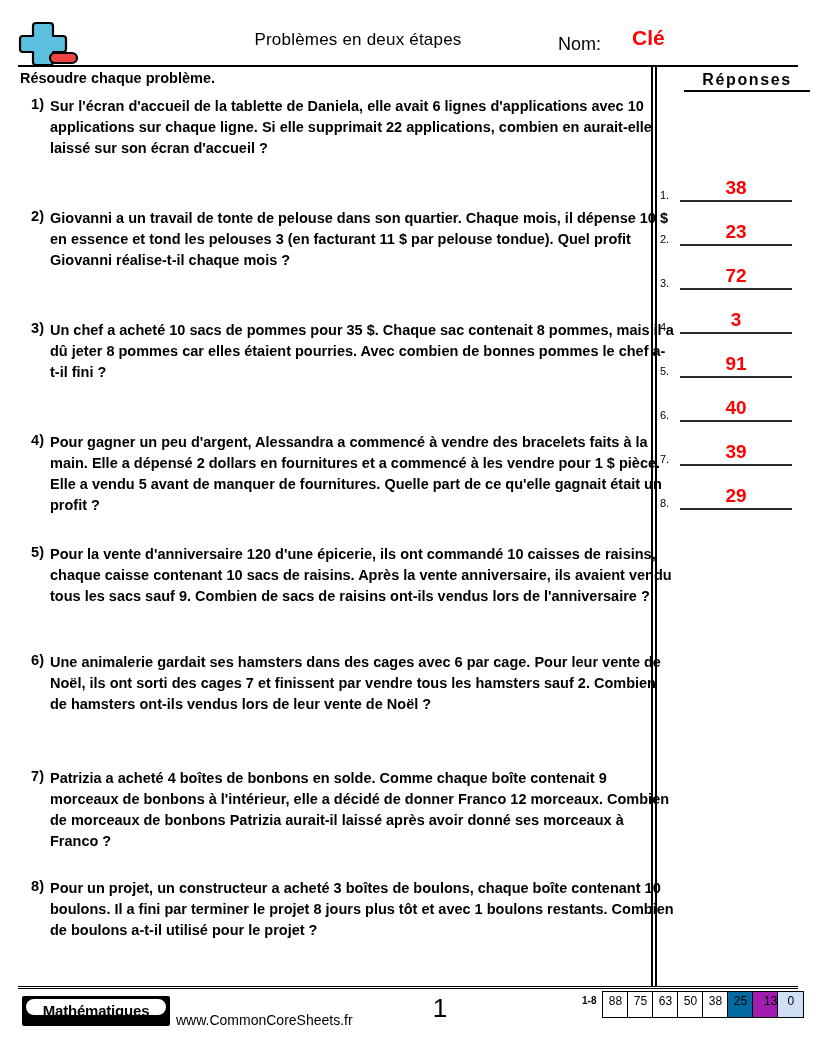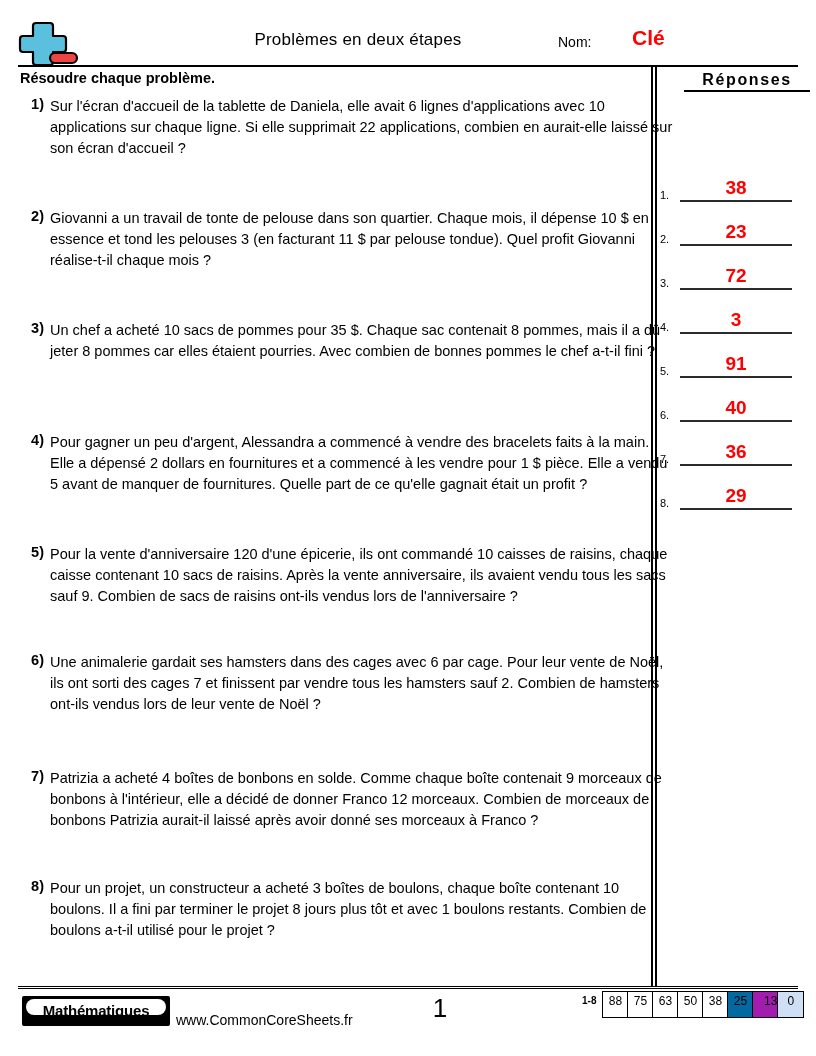--- a/index.html
+++ b/index.html
@@ -46,21 +46,21 @@
     top: 16px;
     width: 360px;
     text-align: center;
     font-size: 17px;
     letter-spacing: 0.2px;
   }
   .name-label {
     position: absolute;
     left: 540px;
     top: 20px;
-    font-size: 14px;
+    font-size: 18px;
   }
   .name-value {
     position: absolute;
     left: 614px;
     top: 12px;
     font-size: 21px;
     font-weight: bold;
     color: #ff0000;
   }
 
@@ -118,20 +118,21 @@
     top: 0;
     width: 26px;
     text-align: right;
     font-size: 14.5px;
     font-weight: bold;
   }
   .problem .body {
     font-size: 14.5px;
     line-height: 21px;
     text-align: left;
+    font-weight: bold;
   }
 
   
   .answers {
     position: absolute;
     left: 660px;
     top: 66px;
     width: 150px;
   }
   .answers-title {
@@ -351,21 +352,21 @@
           <div class="val">91</div>
           <div class="line"></div>
         </div>
         <div class="answer-row" style="top: 310px;">
           <div class="idx">6.</div>
           <div class="val">40</div>
           <div class="line"></div>
         </div>
         <div class="answer-row" style="top: 354px;">
           <div class="idx">7.</div>
-          <div class="val">36</div>
+          <div class="val">39</div>
           <div class="line"></div>
         </div>
         <div class="answer-row" style="top: 398px;">
           <div class="idx">8.</div>
           <div class="val">29</div>
           <div class="line"></div>
         </div>
       </div>
   </div>
 

